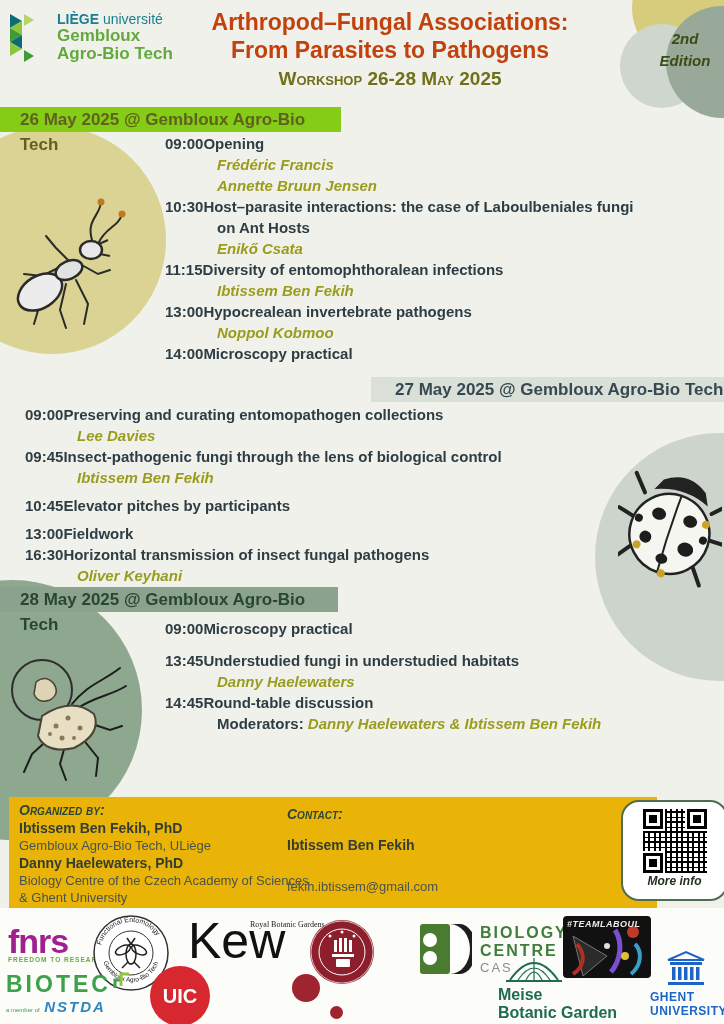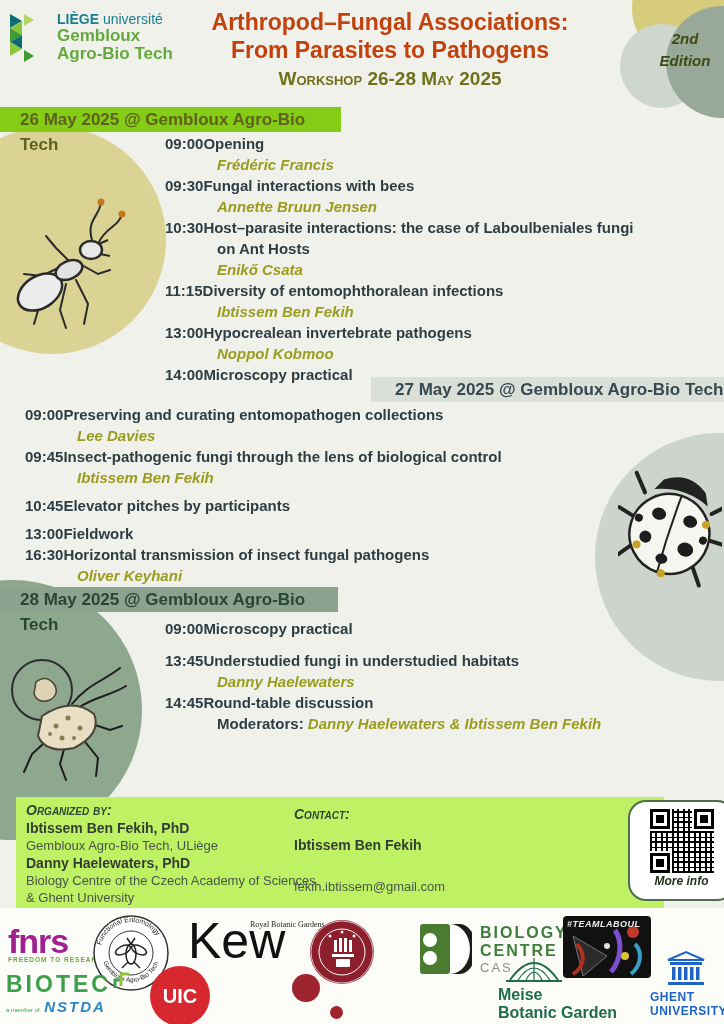--- a/index.html
+++ b/index.html
@@ -49,21 +49,21 @@
   .row .time{}
   .cont{padding-left:52px;}
   .speaker{padding-left:52px;color:#9a9c1e;font-style:italic;
     font-weight:bold;font-size:15px;line-height:21px;}
   .mods{padding-left:52px;font-size:15px;font-weight:bold;color:#2e3d44;line-height:21px;}
   .mods .modnames{color:#9a9c1e;font-style:italic;}
   .gap{margin-top:7px;}
   .gap2{margin-top:11px;}
 
   
-  .footer{left:16px;top:797px;width:648px;height:111px;background:#bef264;}
+  .footer{left:9px;top:797px;width:648px;height:111px;background:#eab308;}
   .org-col{left:10px;top:4px;width:300px;}
   .sec-head{font-variant:small-caps;font-style:italic;font-weight:bold;
     font-size:14px;color:#2c4636;line-height:18px;}
   .org-name{font-size:14px;font-weight:bold;color:#323d33;line-height:18px;}
   .org-affil{font-size:13px;color:#49544a;line-height:17px;}
   .contact-col{left:278px;top:8px;width:200px;}
   .contact-name{font-size:14px;font-weight:bold;color:#323d33;margin-top:14px;}
   .contact-email{font-size:13px;color:#49544a;margin-top:26px;}
   .qr-frame{position:absolute;top:3px;width:107px;height:101px;background:#fff;
     border:2px solid #4e6e4e;border-radius:18px;box-sizing:border-box;text-align:center;}
@@ -209,21 +209,20 @@
           <circle cx="48" cy="96" r="2"></circle>
       </g>
       <path d="M34,44 q10,-8 18,2 q6,10 -4,16 q-12,4 -16,-6 z" fill="#ded3b5" stroke="#4a4436" stroke-width="1.5"></path>
     </svg>
   </div>
 
   <div class="day-bar bar1">26 May 2025 @ Gembloux Agro-Bio Tech</div>
   <div class="sched s1">
     <div class="row"><span class="time">09:00</span><span>Opening</span></div>
     <div class="speaker">Frédéric Francis</div>
-    <div class="row"><span class="time">09:30</span><span>Fungal interactions with bees</span></div>
     <div class="speaker">Annette Bruun Jensen</div>
     <div class="row"><span class="time">10:30</span><span>Host–parasite interactions: the case of Laboulbeniales fungi</span></div>
     <div class="row cont">on Ant Hosts</div>
     <div class="speaker">Enikő Csata</div>
     <div class="row"><span class="time">11:15</span><span>Diversity of entomophthoralean infections</span></div>
     <div class="speaker">Ibtissem Ben Fekih</div>
     <div class="row"><span class="time">13:00</span><span>Hypocrealean invertebrate pathogens</span></div>
     <div class="speaker">Noppol Kobmoo</div>
     <div class="row"><span class="time">14:00</span><span>Microscopy practical</span></div>
   </div>

